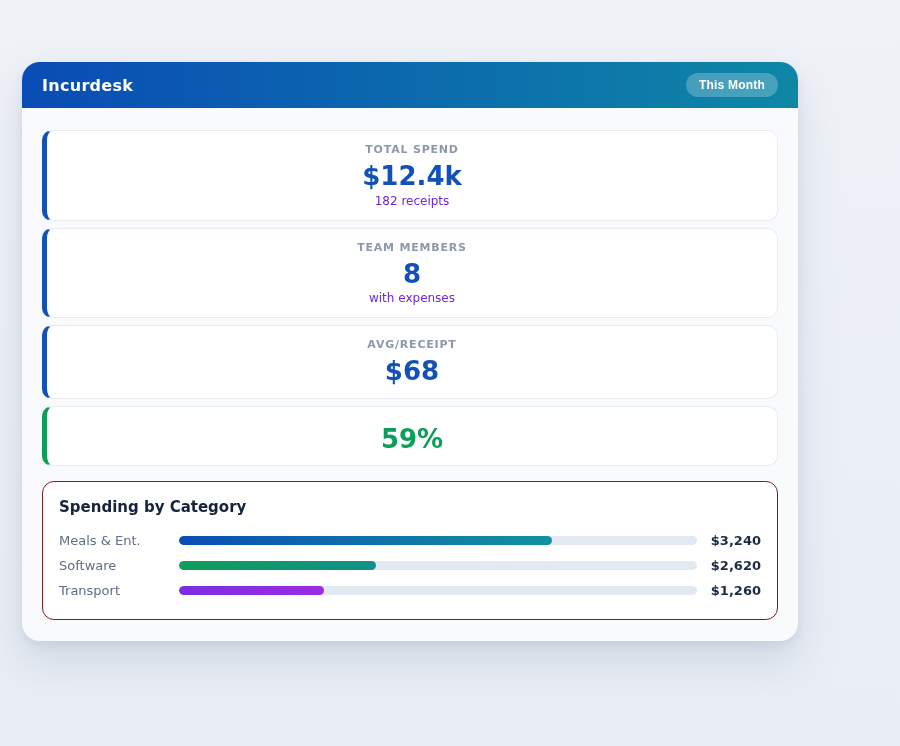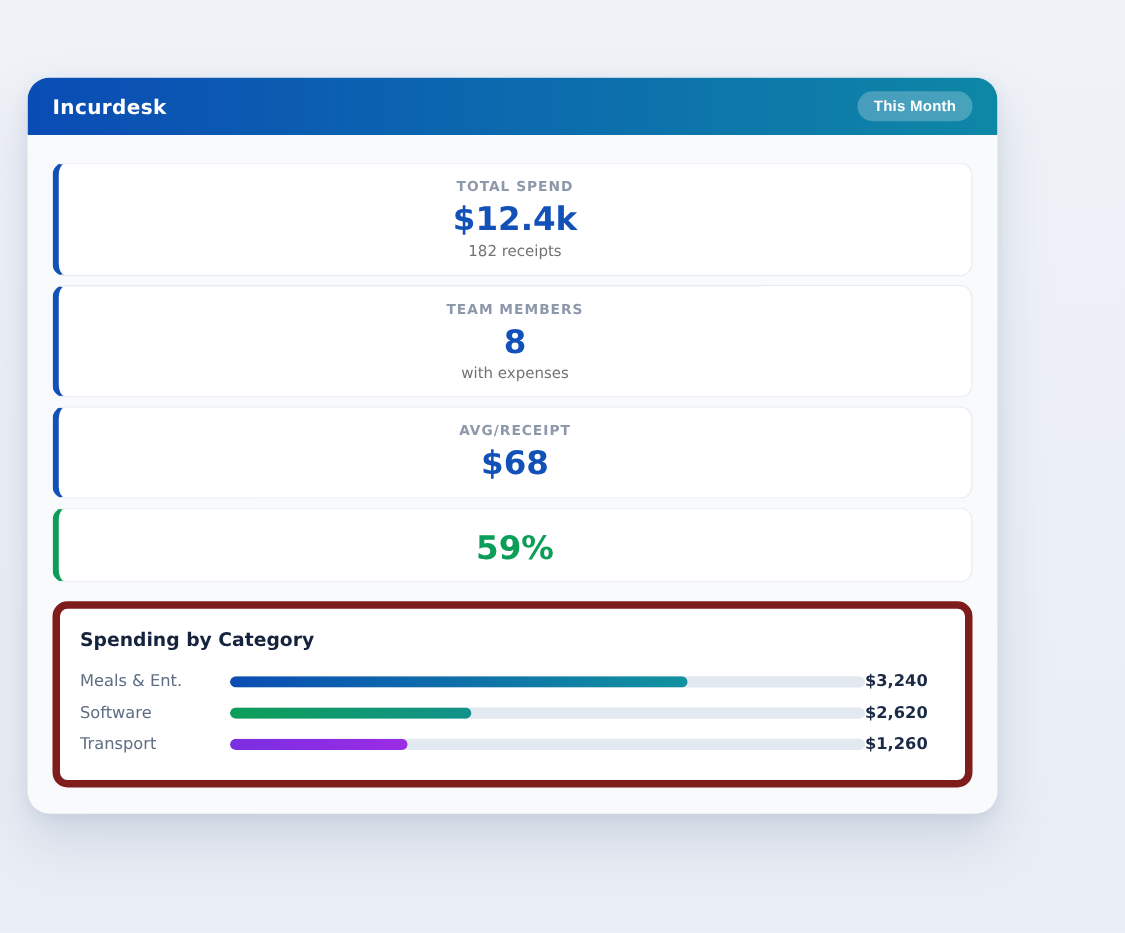--- a/index.html
+++ b/index.html
@@ -61,26 +61,26 @@
     text-transform: uppercase;
   }
   .stat-value {
     font-size: 26px;
     font-weight: bold;
     margin-top: 6px;
     line-height: 1.1;
   }
   .stat-sub {
     font-size: 12px;
-    color: #737373;
+    color: #6d28d9;
     margin-top: 3px;
   }
   .spending-card {
     background: #ffffff;
-    border: 6px solid #7f1d1d;
+    border: 1px solid #7f1d1d;
     border-radius: 12px;
     padding: 16px;
     margin-top: 15px;
   }
   .spending-title {
     font-size: 15px;
     font-weight: bold;
     color: #16233d;
     margin-bottom: 12px;
   }
@@ -102,20 +102,21 @@
     border-radius: 6px;
     overflow: hidden;
     position: relative;
   }
   .cat-fill {
     height: 100%;
     border-radius: 6px;
   }
   .cat-value {
     flex: 0 0 64px;
+    text-align: right;
     font-size: 13px;
     font-weight: bold;
     color: #1c2b45;
   }
 </style>
 </head>
 <body>
 
 <div class="app-card">
   <div class="app-header" style="--hdr-start: #0a4cb5; --hdr-end: #0e87a6;">

